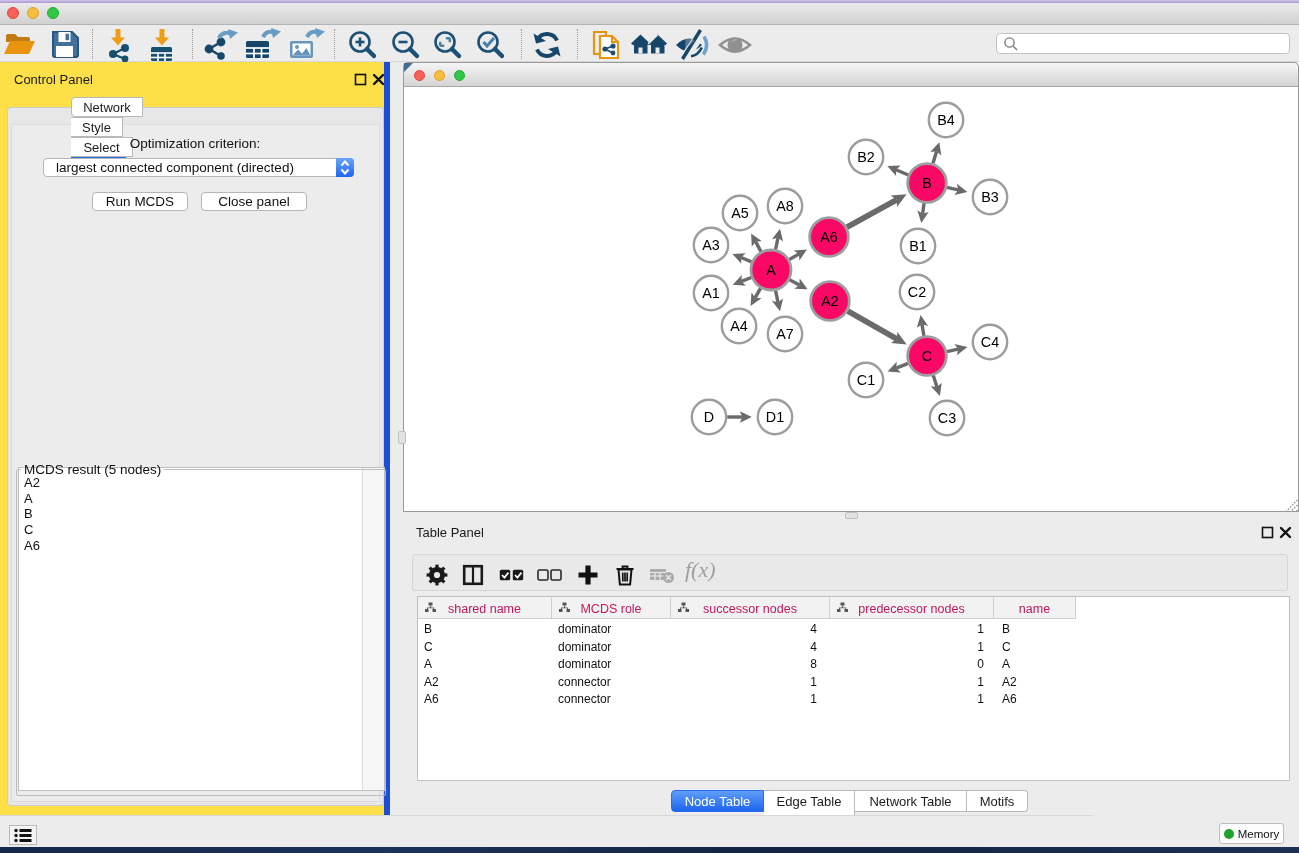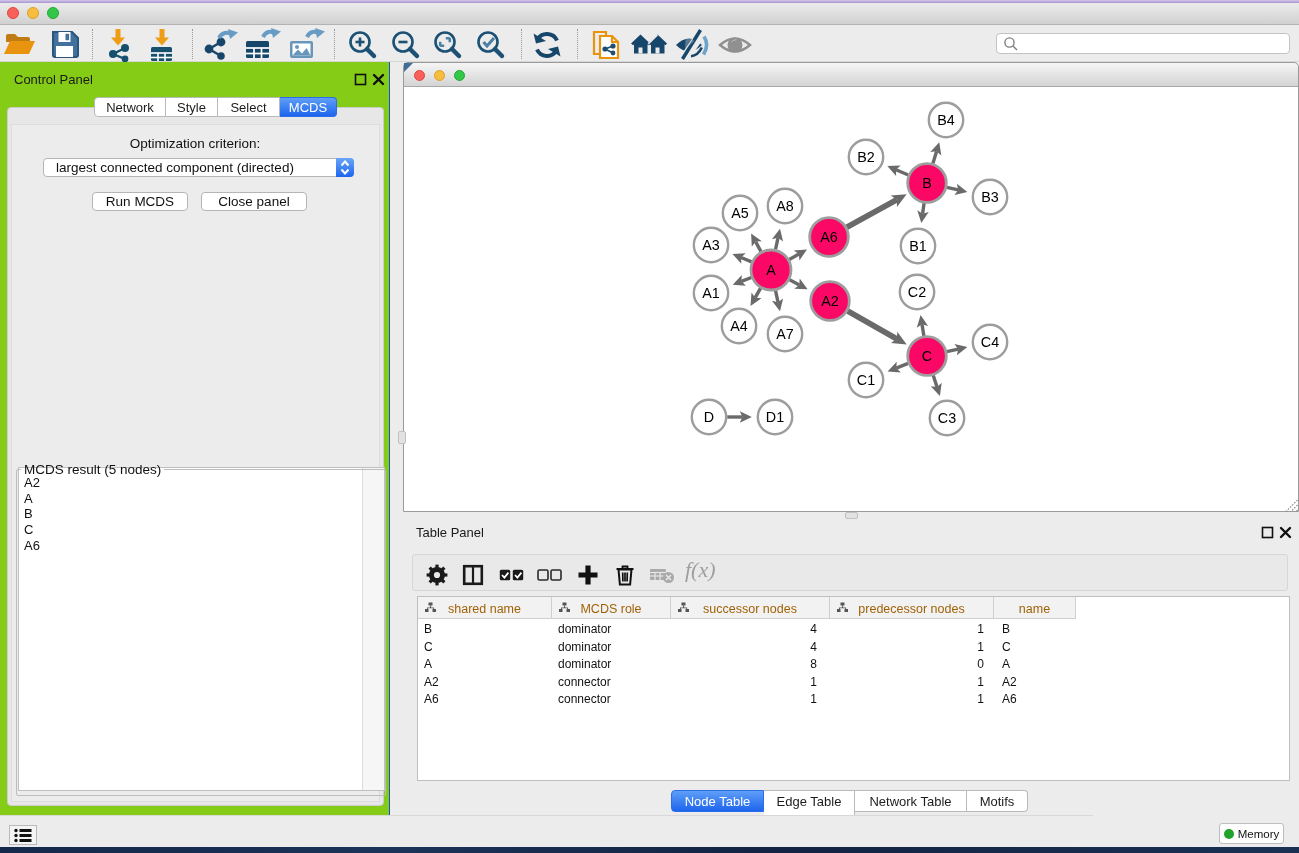--- a/index.html
+++ b/index.html
@@ -14,22 +14,22 @@
 .tl { position:absolute; top:4px; width:12px; height:12px; border-radius:50%; }
 .tl.r { left:7px;  background:#f8605a; border:0.5px solid #e1463f; }
 .tl.y { left:27px; background:#f6bd3e; border:0.5px solid #dfa023; }
 .tl.g { left:47px; background:#32c748; border:0.5px solid #24a832; }
 #toolbar { position:absolute; left:0; top:26px; width:1299px; height:36px; background:#ececec;
   border-bottom:1px solid #d7d7d7; }
 .sep { position:absolute; top:3px; height:30px; width:0; border-left:1px dotted #9a9a9a; }
 .tbi { position:absolute; top:2px; }
 #search { position:absolute; left:996px; top:7px; width:294px; height:21px; background:#fff;
   border:1px solid #c3c3c3; border-radius:4px; }
-#cpanel { position:absolute; left:0; top:62px; width:390px; height:753px; background:#84cc16;
-  border-right:1px solid #1d4ed8; }
+#cpanel { position:absolute; left:0; top:62px; width:390px; height:753px; background:#fde047;
+  border-right:6px solid #1d4ed8; }
 #cpanel .hdr { position:absolute; left:14px; top:10px; font-size:13px; color:#1a1a1a; }
 #tabbox { position:absolute; left:7px; top:45px; width:377px; height:699px;
   background:#e7e7e7; border:1px solid #cccccc; border-radius:4px; }
 #tabpage { position:absolute; left:3px; top:16px; width:369px; height:678px;
   background:#ececec; border:1px solid #dddddd; }
 .tabrow { position:absolute; display:flex; }
 .tab { height:20px; line-height:19px; font-size:13px; color:#1c1c1c; background:#ffffff;
   border:1px solid #b9b9b9; border-left:none; text-align:center; }
 .tab.first { border-left:1px solid #b9b9b9; border-radius:4px 0 0 4px; }
 .tab.last { border-radius:0 4px 4px 0; }
@@ -57,21 +57,21 @@
   border:1px solid #c0c0c0; font-size:13px; color:#111; line-height:15.7px; padding:7px 0 0 5px; }
 #mcdsscroll { position:absolute; left:362px; top:406px; width:22px; height:322px;
   background:#f6f6f6; border-left:1px solid #dcdcdc; }
 #ttool { position:absolute; left:9px; top:34px; width:876px; height:37px;
   background:#e9e9e9; border:1px solid #d6d6d6; border-radius:3px; }
 #ttable { position:absolute; left:14px; top:76px; width:873px; height:185px;
   background:#fff; border:1px solid #bfbfbf; }
 .thead { position:absolute; left:0; top:0; width:658px; height:22px; background:#f2f2f2;
   border-bottom:1px solid #cfcfcf; }
 .th { position:absolute; top:0; height:22px; border-right:1px solid #cfcfcf;
-  font-size:12.5px; color:#a16207; display:flex; align-items:center; justify-content:center; padding-top:2px; }
+  font-size:12.5px; color:#be185d; display:flex; align-items:center; justify-content:center; padding-top:2px; }
 .th.last { border-right:1px solid #cfcfcf; }
 .hico { position:absolute; left:7px; top:5px; }
 .trow { position:absolute; left:0; width:871px; height:17px; font-size:12px; color:#111; }
 .trow span { position:absolute; top:1px; }
 .trow .num { text-align:right; }
 #listbtn { position:absolute; left:9px; top:9px; width:28px; height:20px; background:#f4f4f4;
   border:1px solid #b9b9b9; display:flex; align-items:center; justify-content:center; }
 #membtn { position:absolute; left:1219px; top:7px; width:65px; height:21px; background:#fdfdfd;
   border:1px solid #bdbdbd; border-radius:3px; font-size:11.5px; color:#111;
   display:flex; align-items:center; justify-content:center; gap:4px; }
@@ -230,21 +230,21 @@
     <circle cx="6.5" cy="6.5" r="4.6" fill="none" stroke="#7e7e7e" stroke-width="1.4"></circle>
     <line x1="10" y1="10" x2="14" y2="14" stroke="#7e7e7e" stroke-width="1.4"></line>
   </svg>
 </div>
 </div>
 <div id="cpanel">
   <div class="hdr">Control Panel</div>
   <div id="tabbox">
       <div id="tabpage"></div>
     </div>
-  <div class="tabrow" style="left:94px; top:35px;">
+  <div class="tabrow" style="left:71px; top:35px;flex-direction:column;">
     <div class="tab first" style="width:72px;">Network</div>
       <div class="tab" style="width:52px;">Style</div>
       <div class="tab" style="width:62px;">Select</div>
       <div class="tab sel last" style="width:57px;">MCDS</div>
   </div>
   <svg class="winbtn" style="left:354px; top:11px;" width="13" height="13" viewBox="0 0 13 13">
       <rect x="1.5" y="1.5" width="10" height="10" fill="none" stroke="#111" stroke-width="1.6"></rect>
     </svg>
   <svg class="winbtn" style="left:372px; top:11px;" width="13" height="13" viewBox="0 0 13 13">
       <path d="M2 2 L11 11 M11 2 L2 11" stroke="#111" stroke-width="2.4" stroke-linecap="round" fill="none"></path>

